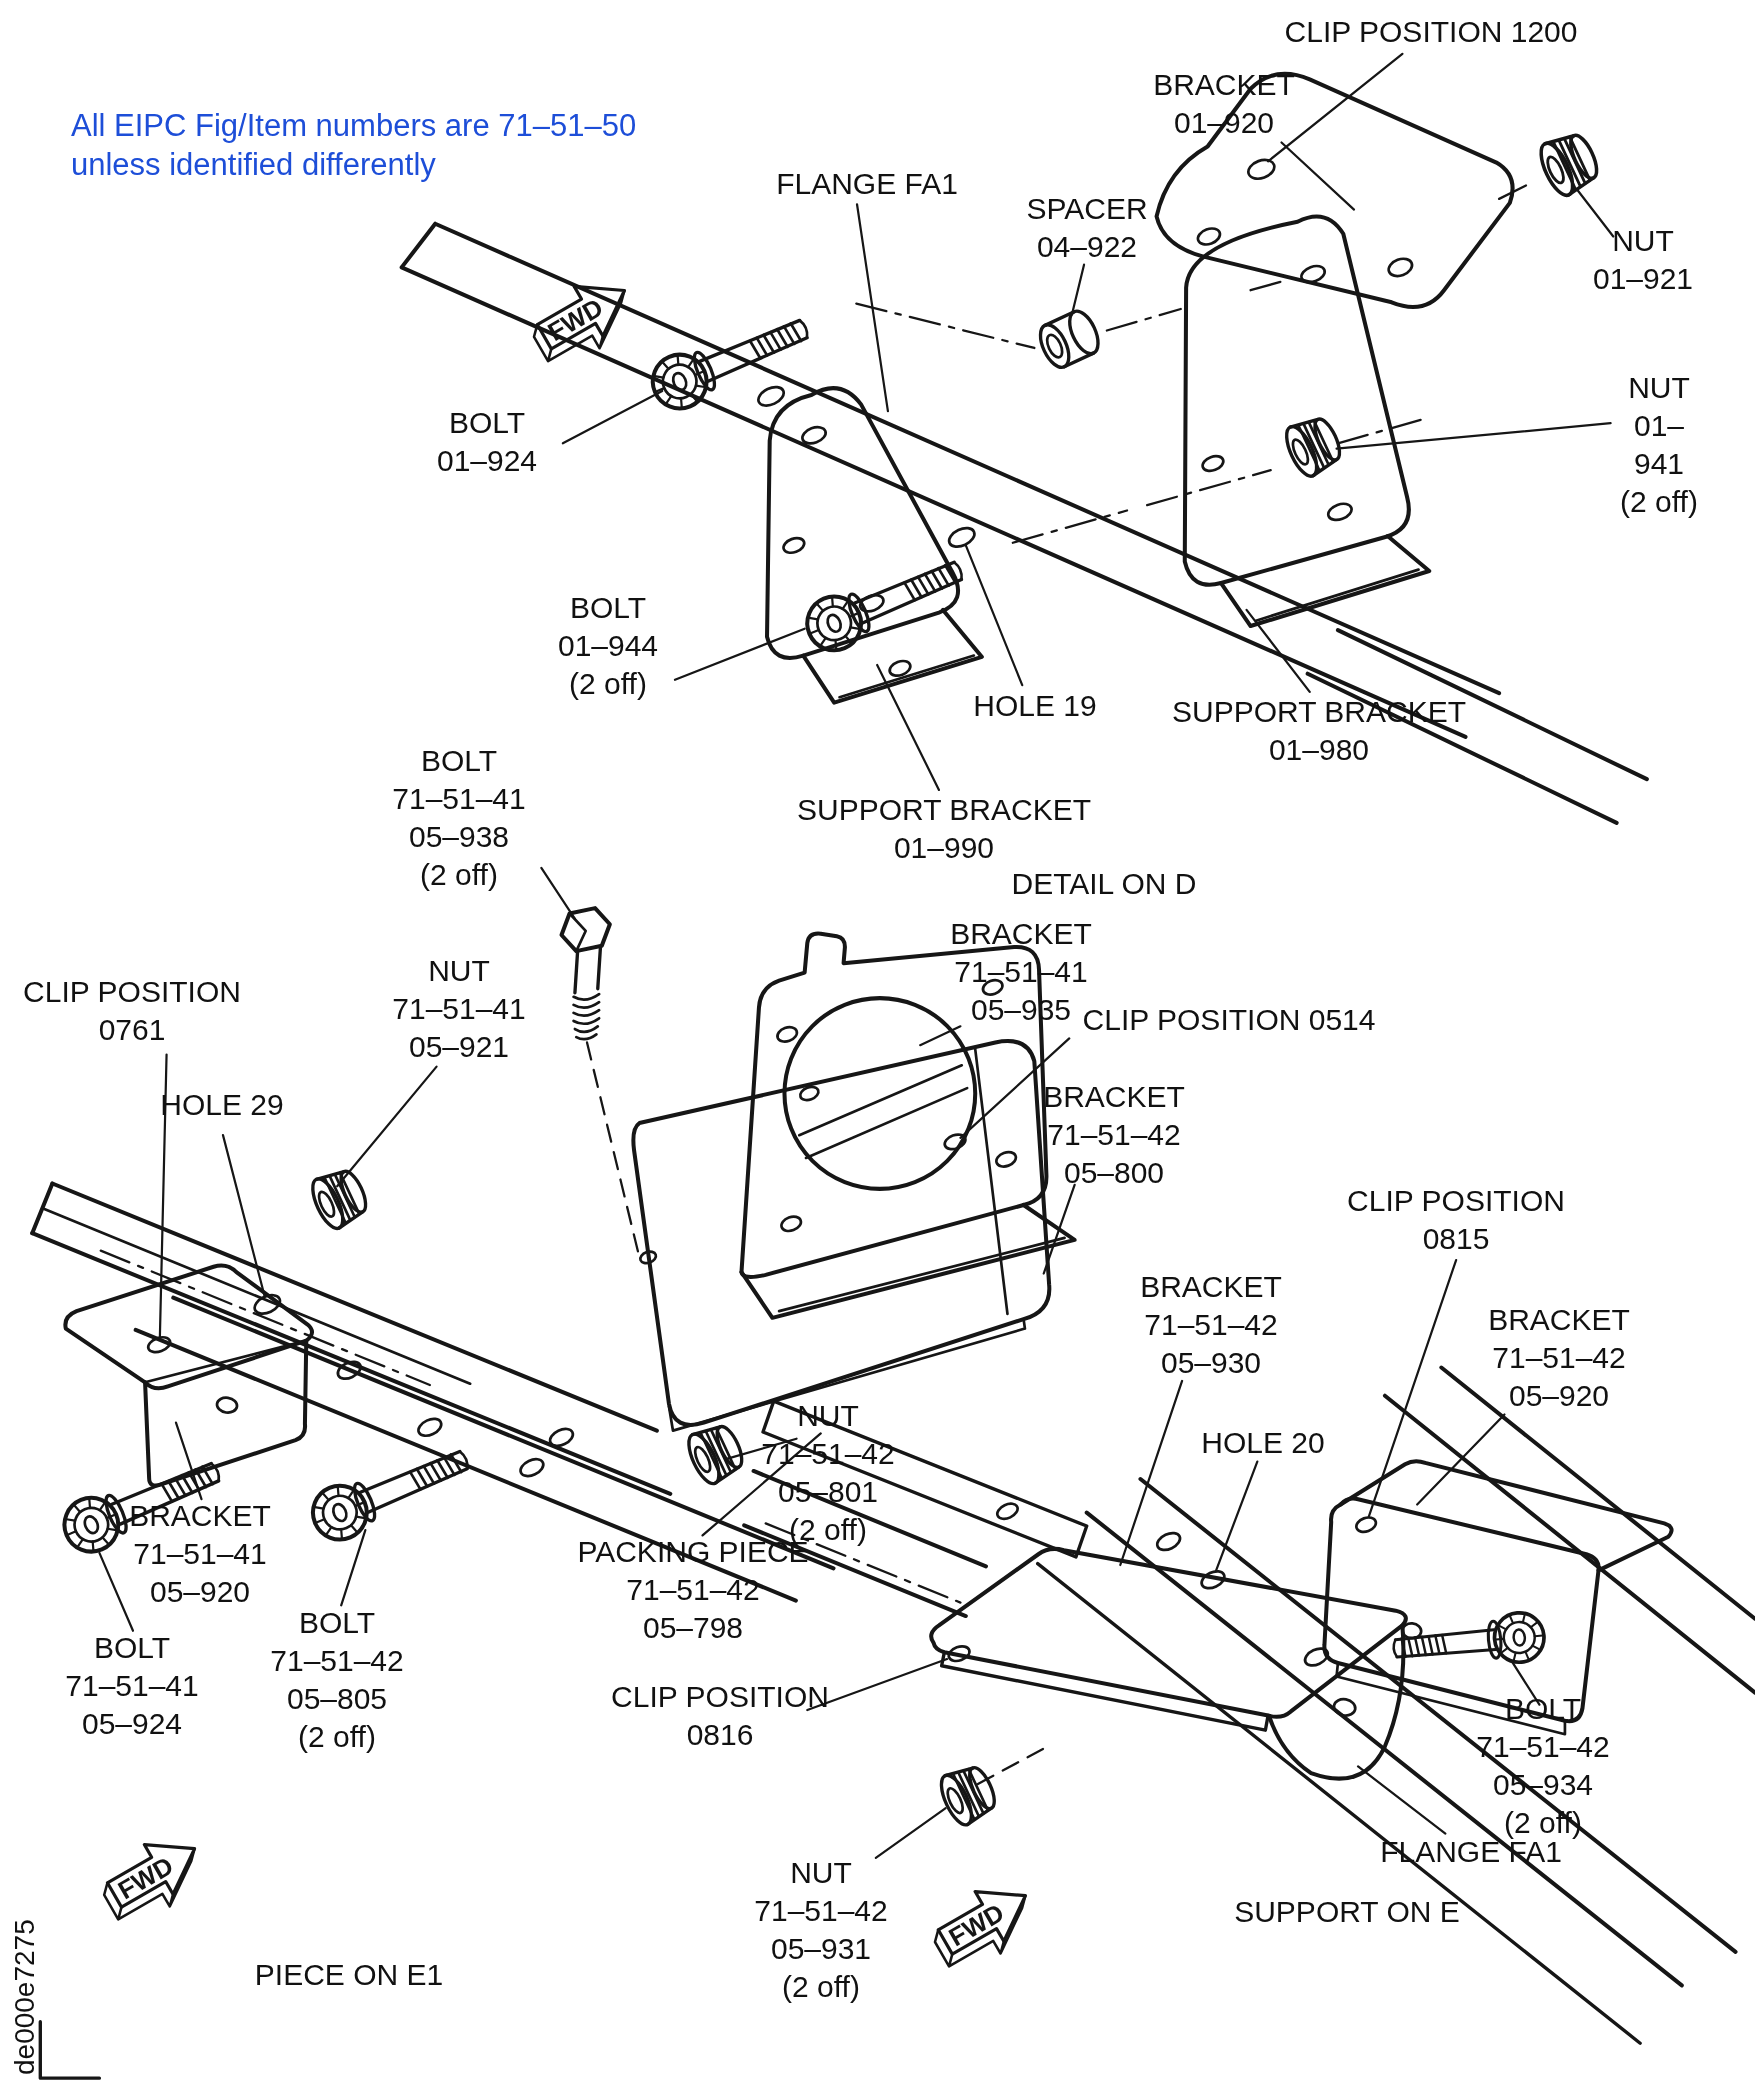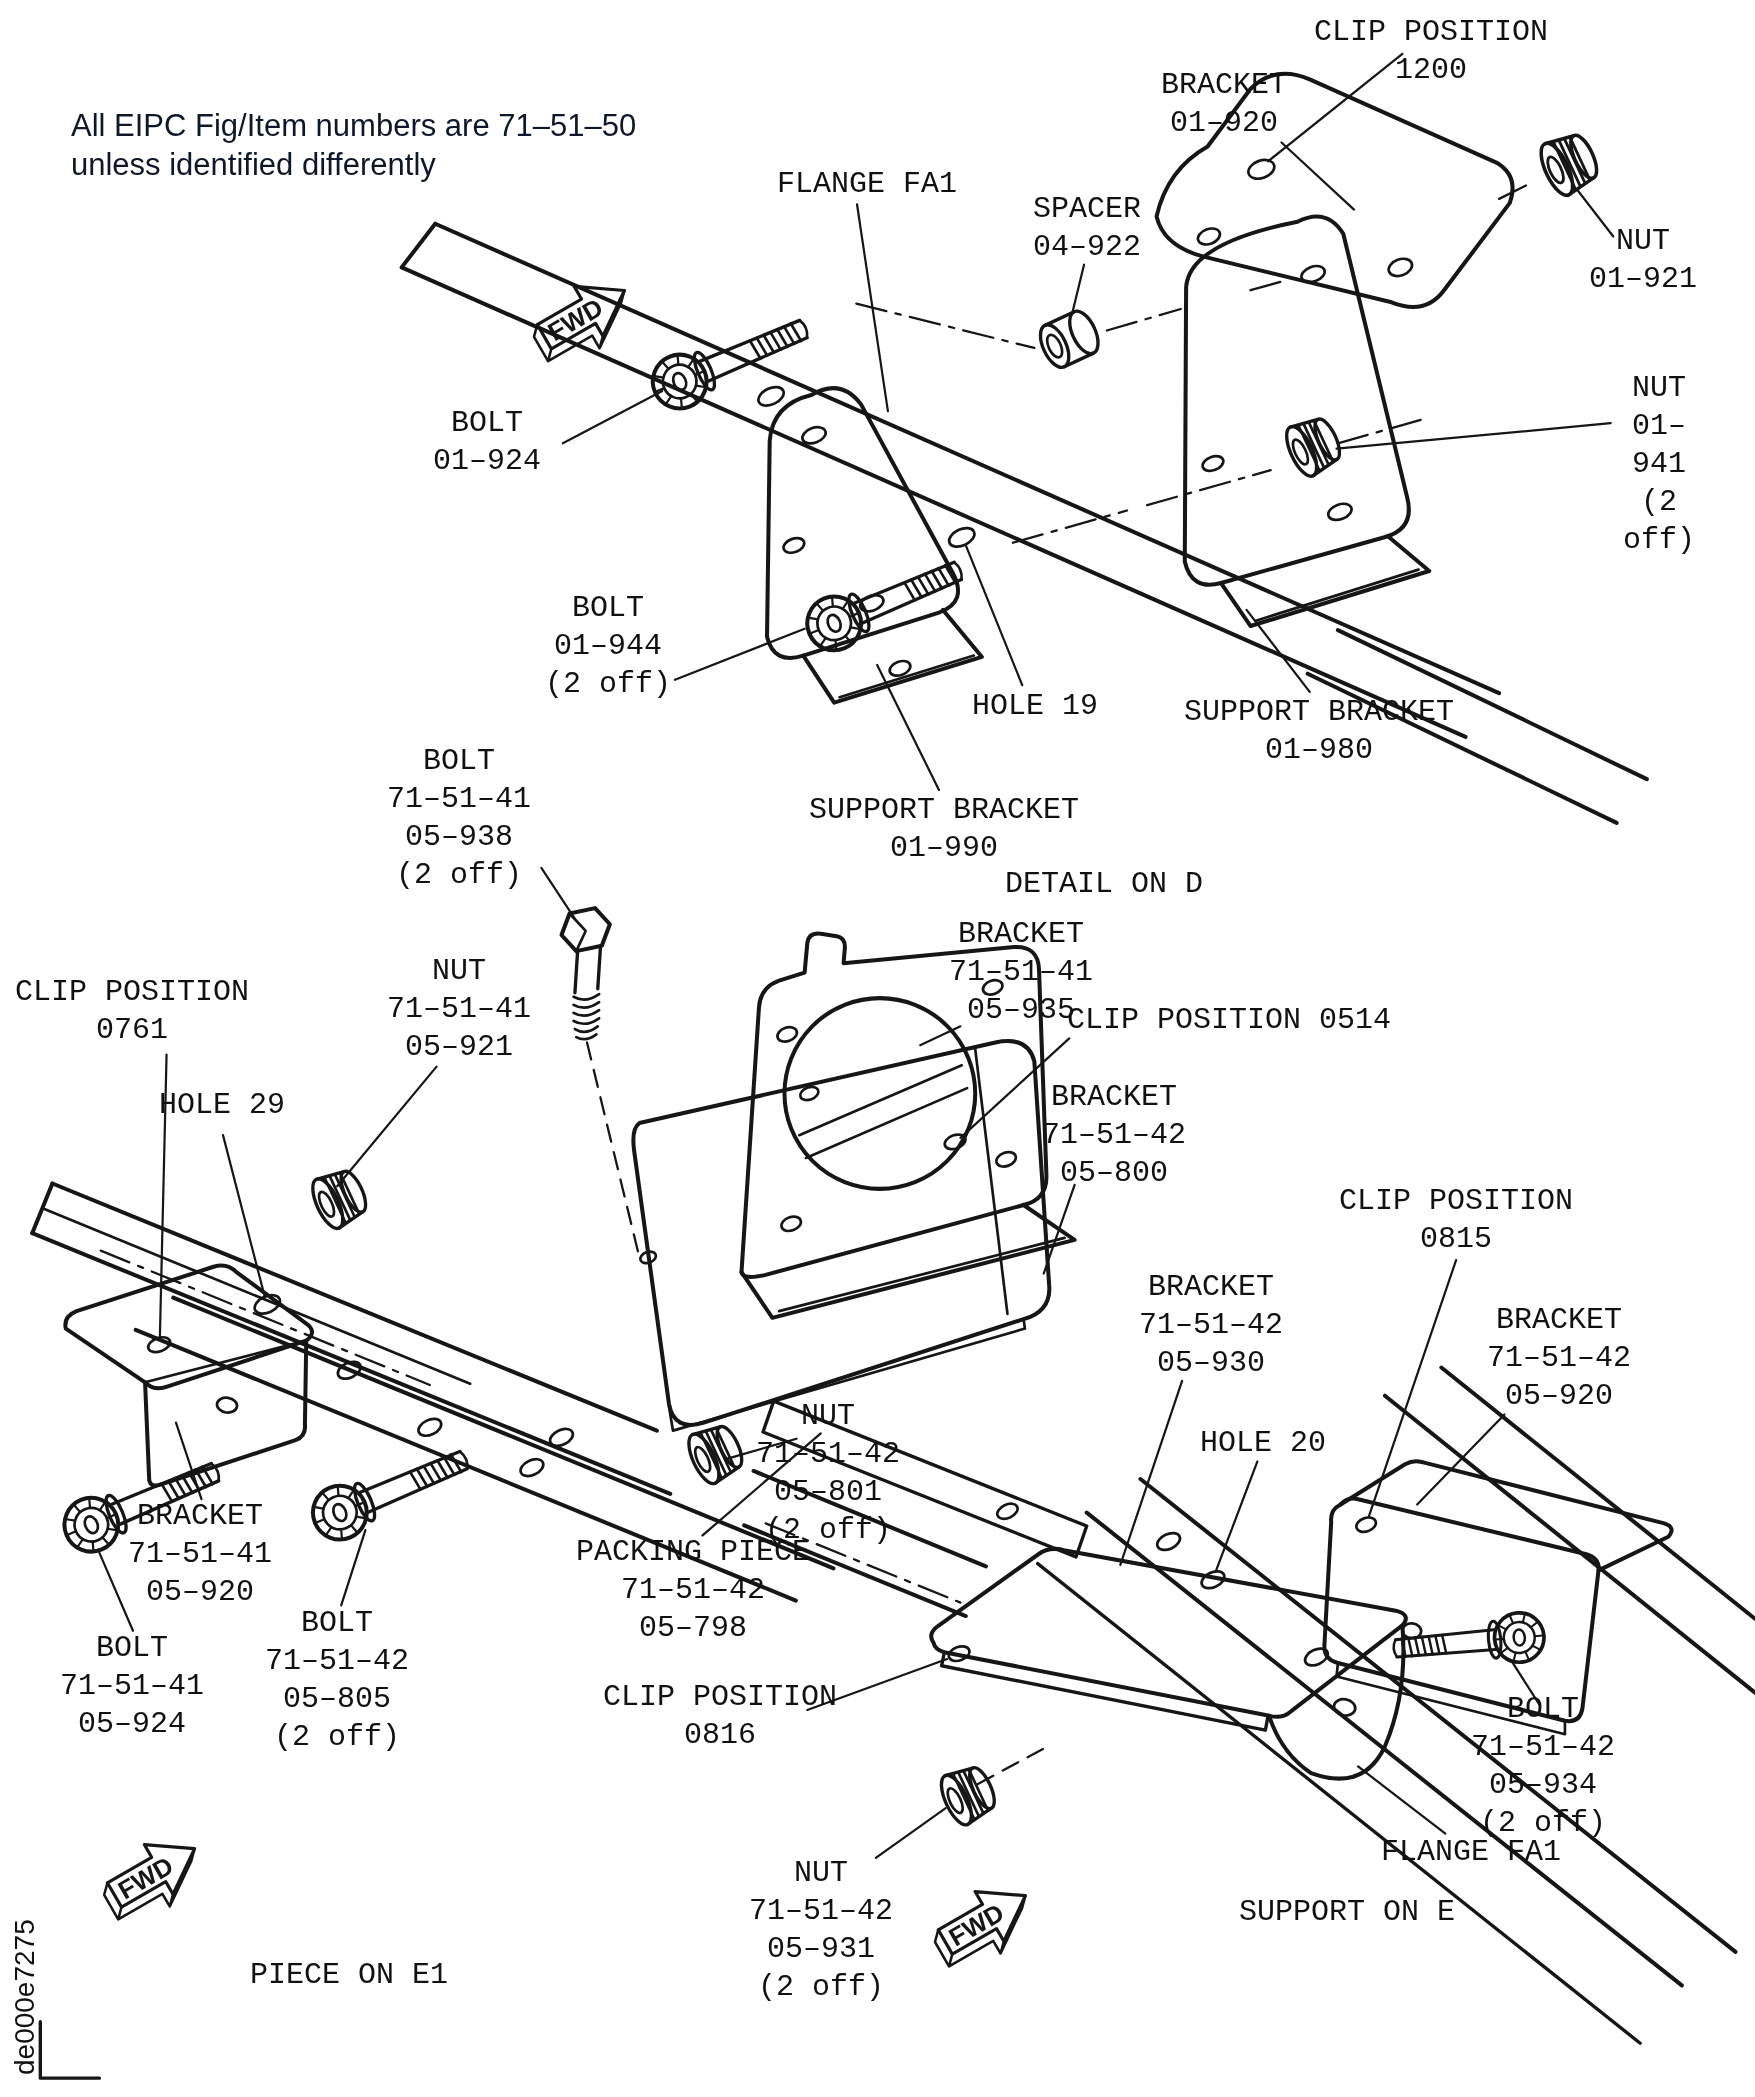--- a/index.html
+++ b/index.html
@@ -6,23 +6,23 @@
   .page{position:relative;width:1755px;height:2097px;background:#ffffff;overflow:hidden;
         font-family:"Liberation Sans",sans-serif;}
   .page svg{position:absolute;left:0;top:0;}
   svg *{fill:none;stroke:#161616;stroke-linecap:round;stroke-linejoin:round;}
   .w6{stroke-width:6;} .w5{stroke-width:5;} .w4{stroke-width:4;}
   .leader{stroke-width:3.3;}
   .dashdot{stroke-dasharray:46 14 8 14;stroke-width:3.4;}
   .dash{stroke-dasharray:26 16;stroke-width:3.4;}
   .fwd-text{font:700 40px "Liberation Sans",sans-serif;fill:#161616;stroke:none;}
   .lbl{position:absolute;transform:translateX(-50%);text-align:center;white-space:pre-line;
-       font-size:30px;line-height:38px;color:#111;font-family:Liberation Mono, monospace;}
+       font-size:30px;line-height:38px;color:#111;}
   .lbl-left{position:absolute;text-align:left;white-space:pre-line;
-       font-size:31px;line-height:39px;color:#0f172a;}
+       font-size:31px;line-height:39px;color:#1d4ed8;}
   .docnum{position:absolute;left:9.4px;top:2075px;transform:rotate(-90deg);
        transform-origin:0 0;font-size:28px;color:#111;white-space:nowrap;}
 </style>
 </head>
 <body>
 
 <div class="page">
 
 <svg width="1755" height="2097" viewBox="0 0 2613 3122">
   <defs>

